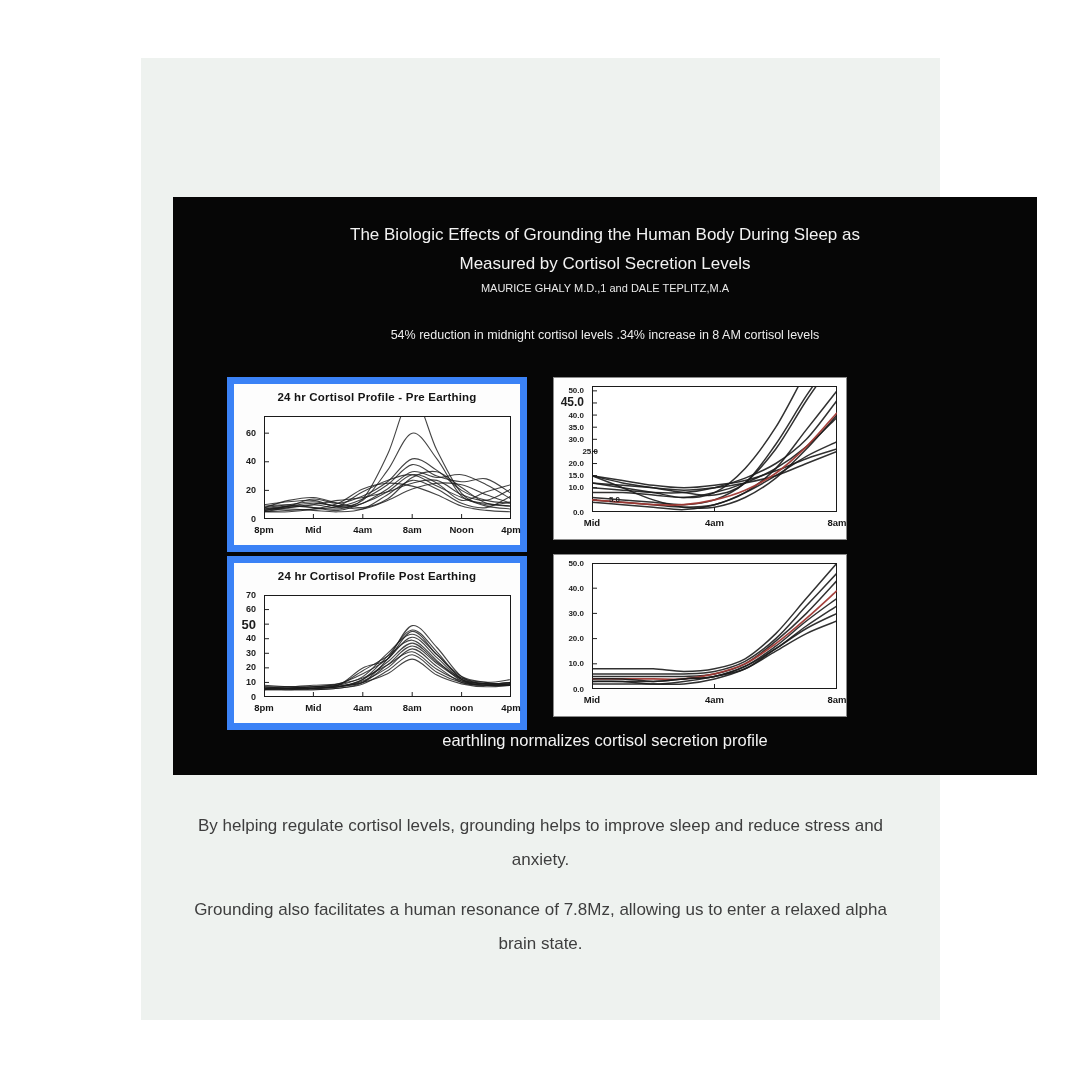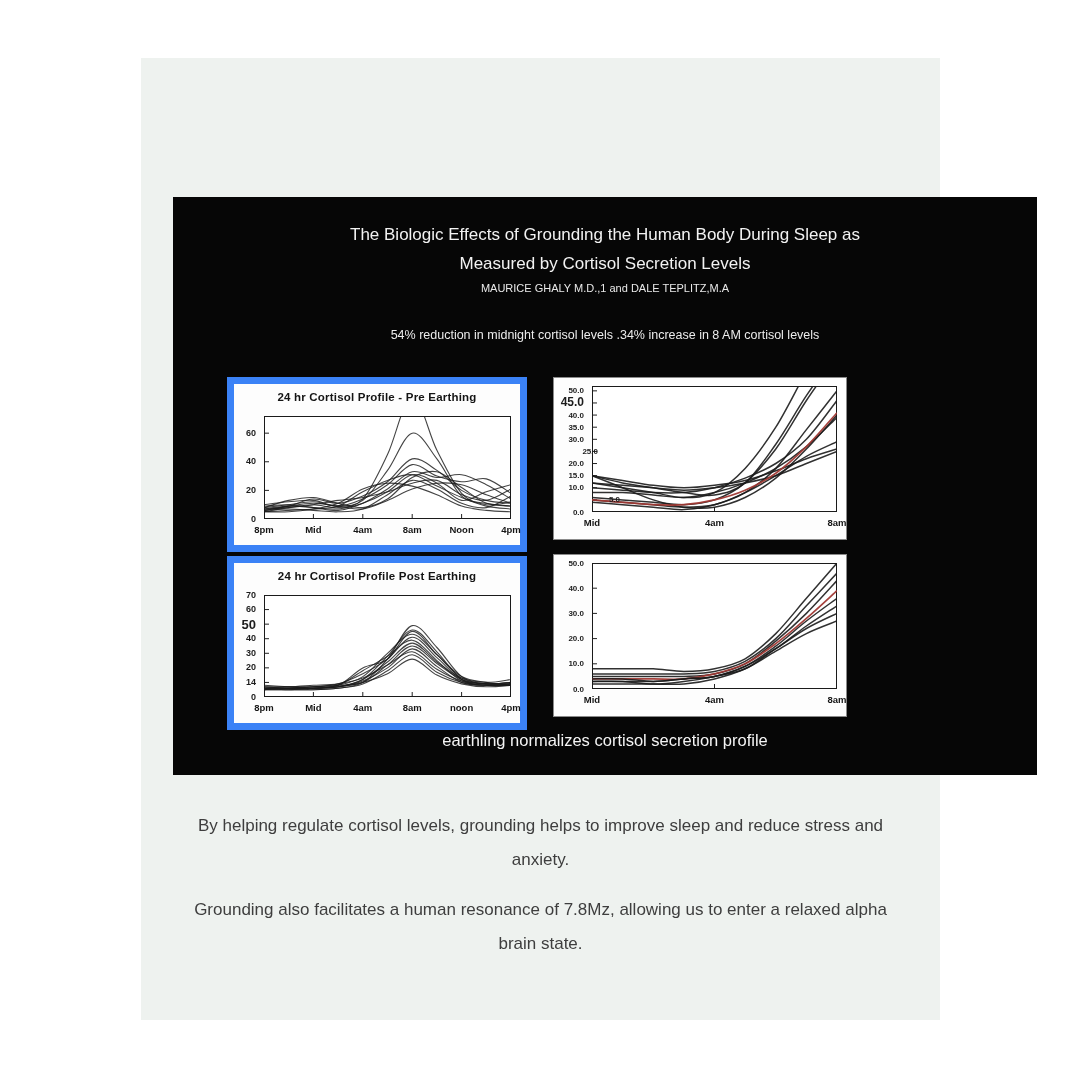--- a/index.html
+++ b/index.html
@@ -156,21 +156,21 @@
             <path d="M0.0,94.7C4.1,94.7 16.5,95.0 24.7,94.7C32.9,94.5 41.2,94.0 49.4,93.3C57.6,92.5 65.9,93.3 74.1,90.3C82.3,87.4 90.6,80.6 98.8,75.8C107.0,70.9 115.3,66.3 123.5,61.2C131.7,56.1 140.0,44.4 148.2,45.2C156.4,45.9 164.7,58.8 172.9,65.6C181.1,72.4 189.4,81.8 197.6,86.0C205.8,90.1 214.1,89.6 222.3,90.3C230.5,91.1 242.9,90.3 247.0,90.3" fill="none" stroke="#1b1b1b" stroke-width="1.1" stroke-opacity="0.82" clip-path="url(#clip2)"></path>
             <path d="M0.0,90.3C4.1,90.6 16.5,91.3 24.7,91.8C32.9,92.3 41.2,93.3 49.4,93.3C57.6,93.3 65.9,93.3 74.1,91.8C82.3,90.3 90.6,88.6 98.8,84.5C107.0,80.4 115.3,73.1 123.5,67.0C131.7,61.0 140.0,48.1 148.2,48.1C156.4,48.1 164.7,61.2 172.9,67.0C181.1,72.9 189.4,79.7 197.6,83.1C205.8,86.5 214.1,87.2 222.3,87.4C230.5,87.7 242.9,85.0 247.0,84.5" fill="none" stroke="#1b1b1b" stroke-width="1.1" stroke-opacity="0.82" clip-path="url(#clip2)"></path>
             <path d="M0.0,93.3C4.1,93.3 16.5,93.5 24.7,93.3C32.9,93.0 41.2,92.3 49.4,91.8C57.6,91.3 65.9,91.1 74.1,90.3C82.3,89.6 90.6,90.8 98.8,87.4C107.0,84.0 115.3,76.0 123.5,69.9C131.7,63.9 140.0,51.2 148.2,51.0C156.4,50.8 164.7,62.9 172.9,68.5C181.1,74.1 189.4,81.1 197.6,84.5C205.8,87.9 214.1,88.2 222.3,88.9C230.5,89.6 242.9,88.9 247.0,88.9" fill="none" stroke="#1b1b1b" stroke-width="1.1" stroke-opacity="0.82" clip-path="url(#clip2)"></path>
             <path d="M0.0,94.7C4.1,94.5 16.5,93.5 24.7,93.3C32.9,93.0 41.2,93.5 49.4,93.3C57.6,93.0 65.9,93.0 74.1,91.8C82.3,90.6 90.6,89.1 98.8,86.0C107.0,82.8 115.3,78.2 123.5,72.9C131.7,67.5 140.0,54.2 148.2,53.9C156.4,53.7 164.7,65.8 172.9,71.4C181.1,77.0 189.4,84.3 197.6,87.4C205.8,90.6 214.1,89.9 222.3,90.3C230.5,90.8 242.9,90.3 247.0,90.3" fill="none" stroke="#1b1b1b" stroke-width="1.1" stroke-opacity="0.82" clip-path="url(#clip2)"></path>
             <path d="M0.0,91.8C4.1,91.8 16.5,92.0 24.7,91.8C32.9,91.6 41.2,90.8 49.4,90.3C57.6,89.9 65.9,90.1 74.1,88.9C82.3,87.7 90.6,86.2 98.8,83.1C107.0,79.9 115.3,74.3 123.5,69.9C131.7,65.6 140.0,56.1 148.2,56.8C156.4,57.6 164.7,69.5 172.9,74.3C181.1,79.2 189.4,83.5 197.6,86.0C205.8,88.4 214.1,88.6 222.3,88.9C230.5,89.1 242.9,87.7 247.0,87.4" fill="none" stroke="#1b1b1b" stroke-width="1.1" stroke-opacity="0.82" clip-path="url(#clip2)"></path>
             <path d="M0.0,93.3C4.1,93.5 16.5,94.5 24.7,94.7C32.9,95.0 41.2,95.0 49.4,94.7C57.6,94.5 65.9,94.2 74.1,93.3C82.3,92.3 90.6,91.8 98.8,88.9C107.0,86.0 115.3,80.6 123.5,75.8C131.7,70.9 140.0,59.5 148.2,59.7C156.4,60.0 164.7,72.6 172.9,77.2C181.1,81.8 189.4,85.2 197.6,87.4C205.8,89.6 214.1,90.1 222.3,90.3C230.5,90.6 242.9,89.1 247.0,88.9" fill="none" stroke="#1b1b1b" stroke-width="1.1" stroke-opacity="0.82" clip-path="url(#clip2)"></path>
             <path d="M0.0,94.7C4.1,94.5 16.5,93.5 24.7,93.3C32.9,93.0 41.2,93.5 49.4,93.3C57.6,93.0 65.9,92.8 74.1,91.8C82.3,90.8 90.6,89.6 98.8,87.4C107.0,85.2 115.3,82.6 123.5,78.7C131.7,74.8 140.0,63.9 148.2,64.1C156.4,64.4 164.7,76.0 172.9,80.1C181.1,84.3 189.4,86.9 197.6,88.9C205.8,90.8 214.1,91.6 222.3,91.8C230.5,92.0 242.9,90.6 247.0,90.3" fill="none" stroke="#1b1b1b" stroke-width="1.1" stroke-opacity="0.82" clip-path="url(#clip2)"></path>
             <path d="M0.0,93.3C4.1,93.3 16.5,93.5 24.7,93.3C32.9,93.0 41.2,92.3 49.4,91.8C57.6,91.3 65.9,93.5 74.1,90.3C82.3,87.2 90.6,77.2 98.8,72.9C107.0,68.5 115.3,70.2 123.5,64.1C131.7,58.0 140.0,37.2 148.2,36.4C156.4,35.7 164.7,52.0 172.9,59.7C181.1,67.5 189.4,78.2 197.6,83.1C205.8,87.9 214.1,87.9 222.3,88.9C230.5,89.9 242.9,88.9 247.0,88.9" fill="none" stroke="#1b1b1b" stroke-width="1.1" stroke-opacity="0.82" clip-path="url(#clip2)"></path>
           </svg>
           <div class="ylab" style="left: 0px; width: 22px; top: 128.5px; font-size: 9px;">0</div>
-          <div class="ylab" style="left: 0px; width: 22px; top: 113.929px; font-size: 9px;">14</div>
+          <div class="ylab" style="left: 0px; width: 22px; top: 113.929px; font-size: 9px;">10</div>
           <div class="ylab" style="left: 0px; width: 22px; top: 99.3571px; font-size: 9px;">20</div>
           <div class="ylab" style="left: 0px; width: 22px; top: 84.7857px; font-size: 9px;">30</div>
           <div class="ylab" style="left: 0px; width: 22px; top: 70.2143px; font-size: 9px;">40</div>
           <div class="ylab" style="left: 0px; width: 22px; top: 55.6429px; font-size: 13px;">50</div>
           <div class="ylab" style="left: 0px; width: 22px; top: 41.0714px; font-size: 9px;">60</div>
           <div class="ylab" style="left: 0px; width: 22px; top: 26.5px; font-size: 9px;">70</div>
           <div class="xlab" style="left: 30px; top: 139px; font-size: 9.5px;">8pm</div>
           <div class="xlab" style="left: 79.4px; top: 139px; font-size: 9.5px;">Mid</div>
           <div class="xlab" style="left: 128.8px; top: 139px; font-size: 9.5px;">4am</div>
           <div class="xlab" style="left: 178.2px; top: 139px; font-size: 9.5px;">8am</div>

